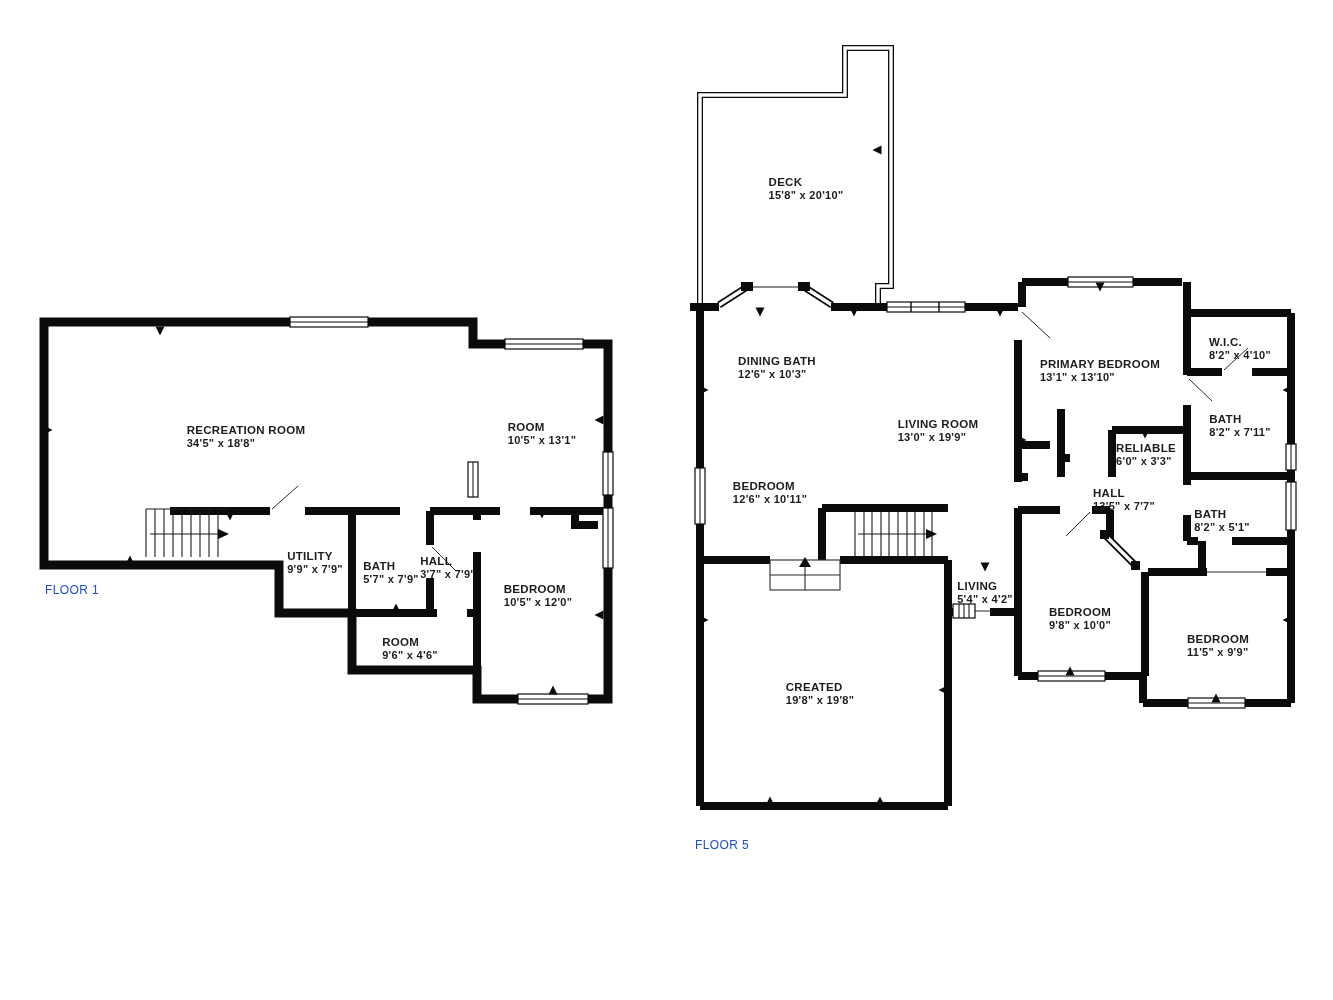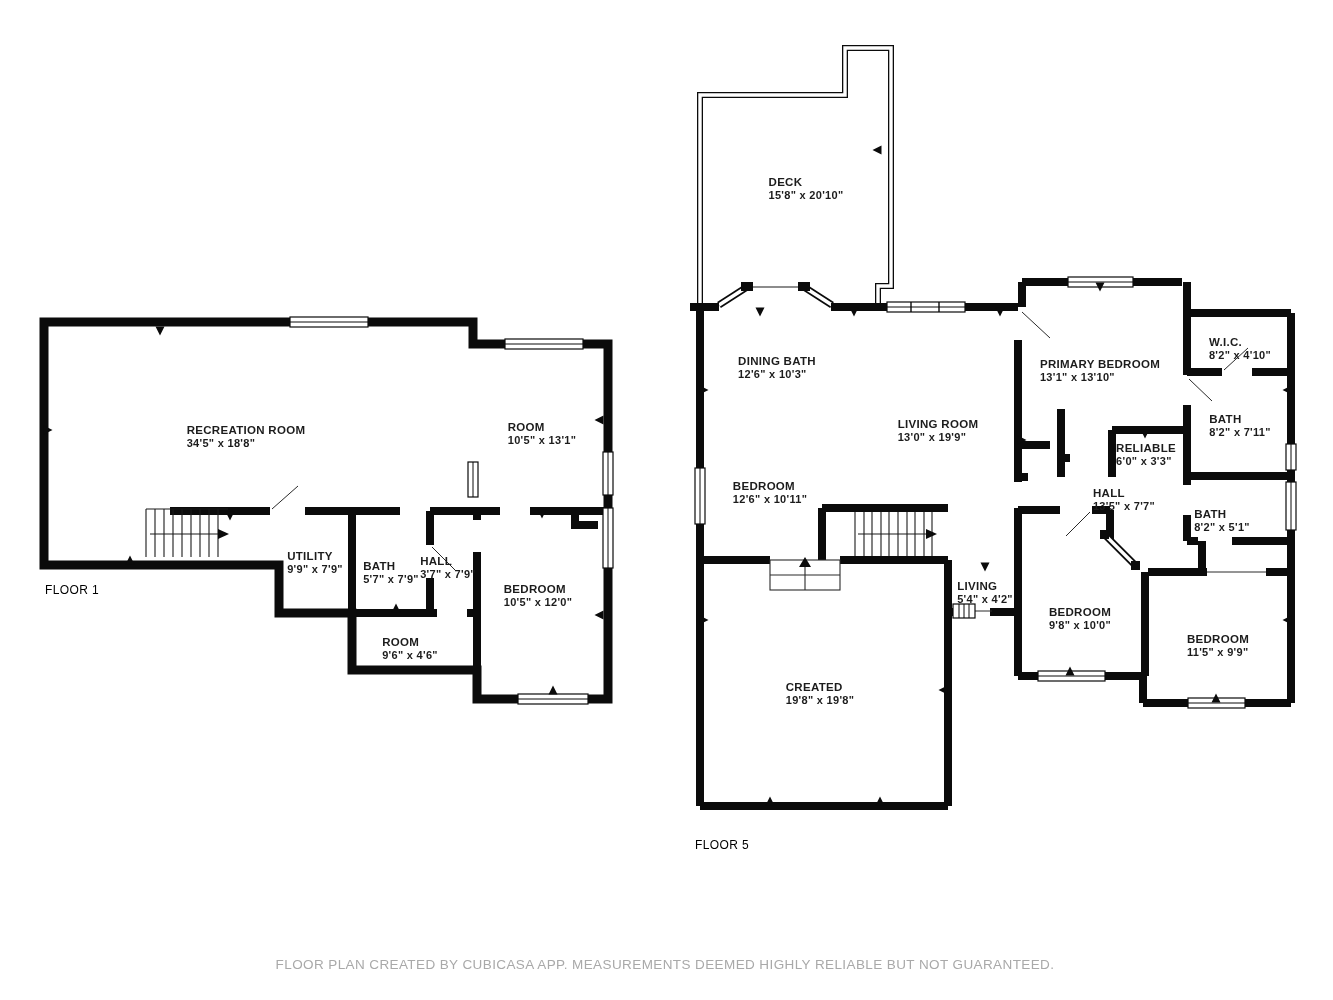--- a/index.html
+++ b/index.html
@@ -3,21 +3,21 @@
 <meta charset="utf-8">
 <style>
   html,body{margin:0;padding:0;background:#ffffff;}
   .plan{position:relative;width:1333px;height:1000px;background:#ffffff;overflow:hidden;
         font-family:"Liberation Sans", sans-serif;}
   .plan svg{position:absolute;left:0;top:0;}
   .room-label{position:absolute;transform:translate(-50%,-50%);text-align:left;
               color:#1c1c1c;white-space:nowrap;line-height:13px;letter-spacing:.3px;font-weight:bold;}
   .room-label .rn{font-size:11.5px;}
   .room-label .rd{font-size:11px;}
-  .floor-label{position:absolute;font-size:12px;color:#000000;letter-spacing:.4px;white-space:nowrap;}
+  .floor-label{position:absolute;font-size:12px;color:#1d4ed8;letter-spacing:.4px;white-space:nowrap;}
   .footer{position:absolute;transform:translateX(-50%);font-size:13.5px;color:#a9a9a9;
           letter-spacing:.4px;white-space:nowrap;}
 </style>
 </head>
 <body>
 
 <div class="plan">
 
   <svg width="1333" height="1000" viewBox="0 0 1333 1000">
 
@@ -273,14 +273,13 @@
   <div class="room-label" style="left:1218px;top:646px">
     <div class="rn">BEDROOM</div>
     <div class="rd">11'5" x 9'9"</div>
   </div>
   <div class="room-label" style="left:820px;top:694px">
     <div class="rn">CREATED</div>
     <div class="rd">19'8" x 19'8"</div>
   </div>
   <div class="floor-label" style="left:695px;top:838px">FLOOR 5</div>
 
-  <div class="footer" style="left:665px;top:957px">FLOOR PLAN CREATED BY CUBICASA APP. MEASUREMENTS DEEMED HIGHLY RELIABLE BUT NOT GUARANTEED.</div>
 </div>
 
 </body></html>

